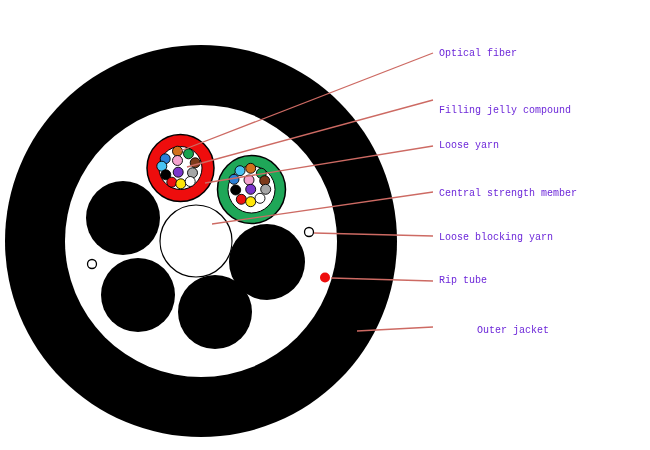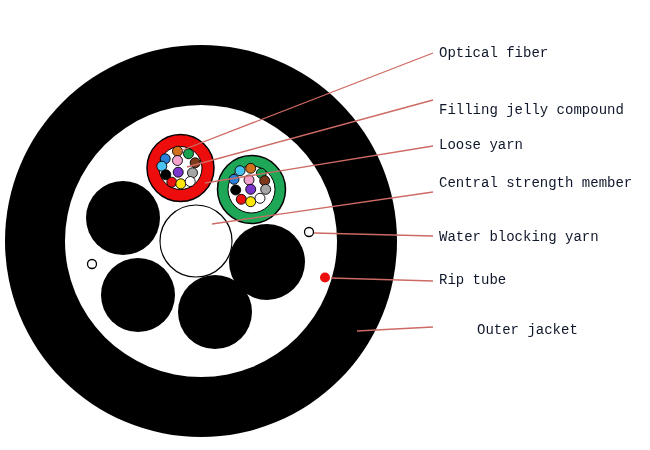--- a/index.html
+++ b/index.html
@@ -13,30 +13,30 @@
     position:relative;
     width:650px;height:450px;
     background:#ffffff;
   }
   .stage svg{
     position:absolute;left:0;top:0;
   }
   .diagram-label{
     position:absolute;
     left:439px;
-    font-size:14px;
+    font-size:10px;
     line-height:17px;
-    color:#0f172a;
+    color:#6d28d9;
     letter-spacing:0px;
     white-space:nowrap;
   }
   .label-0{top:45px;}
   .label-1{top:102px;}
   .label-2{top:137px;}
-  .label-3{top:175px;text-align:center;}
+  .label-3{top:185px;text-align:center;}
   .label-4{top:229px;}
   .label-5{top:272px;}
   .label-6{top:322px;margin-left:38px;}
 </style>
 </head>
 <body>
 
 <div class="stage">
   <svg width="650" height="450" viewBox="0 0 650 450">
       <circle cx="201" cy="241" r="196" fill="#000000"></circle>
@@ -84,17 +84,17 @@
       <line x1="433" y1="236" x2="314" y2="233" stroke="#cd6a63" stroke-width="1.3"></line>
       <line x1="433" y1="281" x2="331" y2="278" stroke="#cd6a63" stroke-width="1.3"></line>
       <line x1="433" y1="327" x2="357" y2="331" stroke="#cd6a63" stroke-width="1.3"></line>
     </svg>
 
   <div>
     <div class="diagram-label label-0">Optical fiber</div>
     <div class="diagram-label label-1">Filling jelly compound</div>
     <div class="diagram-label label-2">Loose yarn</div>
     <div class="diagram-label label-3">Central strength member</div>
-    <div class="diagram-label label-4">Water blocking yarn</div>
+    <div class="diagram-label label-4">Loose blocking yarn</div>
     <div class="diagram-label label-5">Rip tube</div>
     <div class="diagram-label label-6">Outer jacket</div>
   </div>
 </div>
 
 </body></html>

